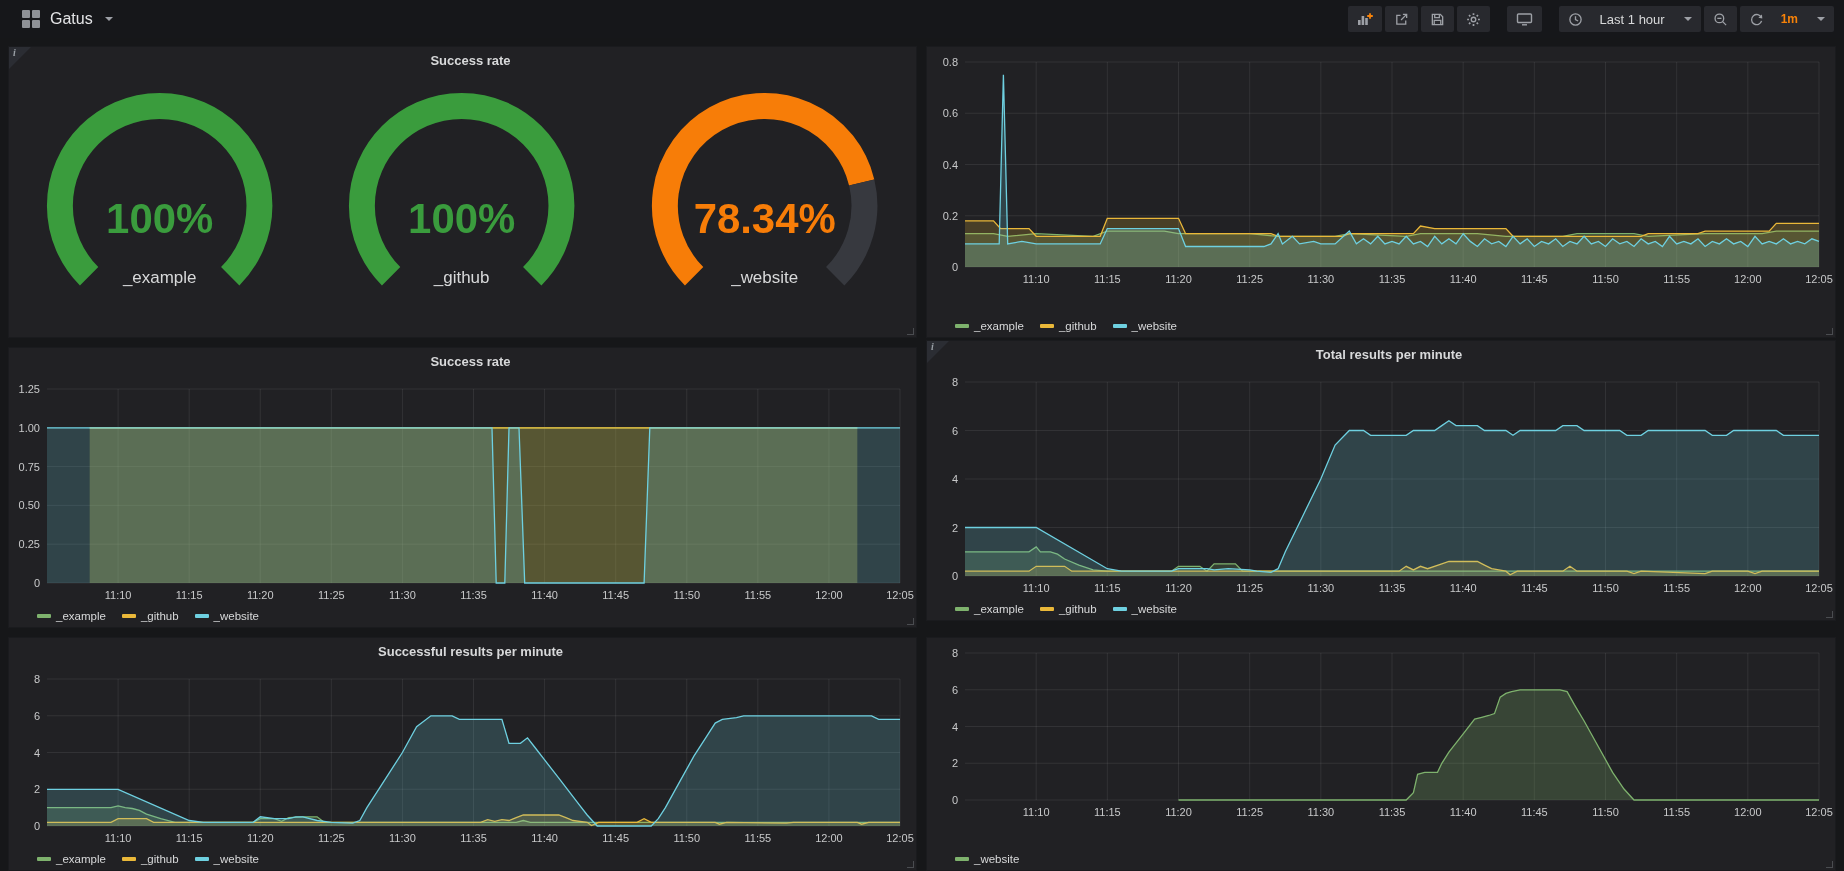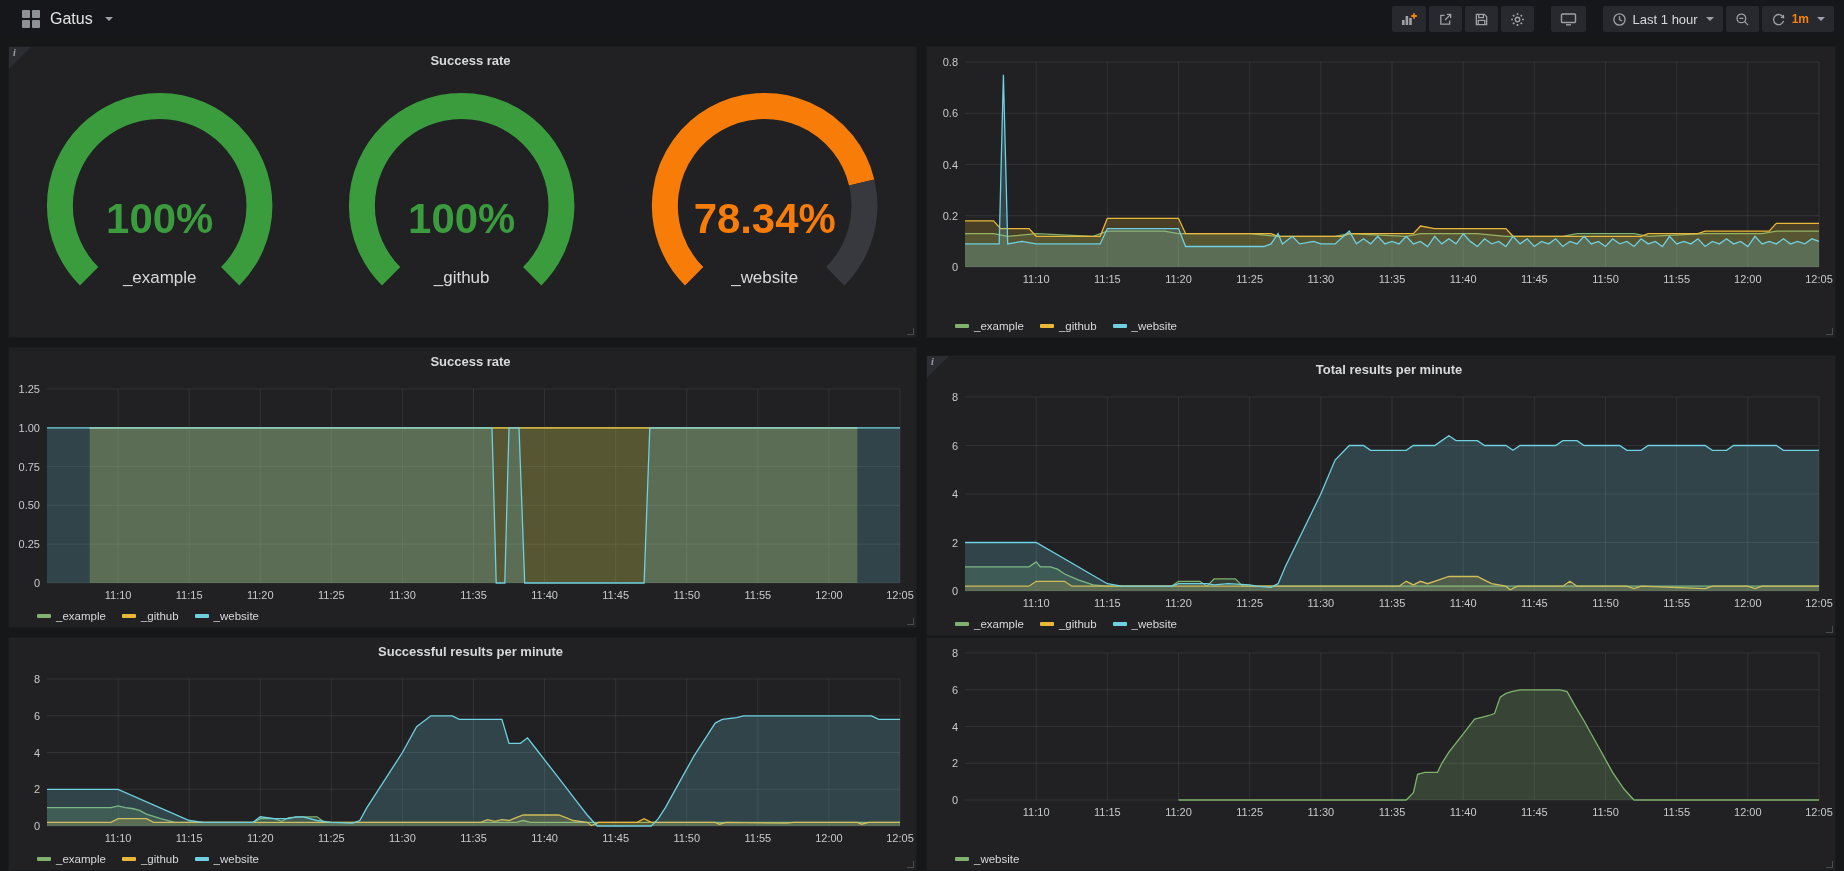--- a/index.html
+++ b/index.html
@@ -11,34 +11,34 @@
             padding:8px 10px; background:#16171a; }
   .nav-left { display:flex; align-items:center; gap:10px; padding-left:12px; }
   .grid-icon { display:grid; grid-template-columns:8px 8px; grid-template-rows:8px 8px;
                gap:2px; cursor:pointer; }
   .grid-icon span { background:#8e9196; border-radius:1px; }
   .dash-title { color:#e3e4e6; font-size:16px; cursor:pointer; }
   .caret { width:0; height:0; border-left:4px solid transparent; border-right:4px solid transparent;
            border-top:4px solid #9da0a6; display:inline-block; margin-left:2px; }
   .nav-right { display:flex; align-items:center; }
   .nav-btn { height:26px; background:#28292e; border:none; border-radius:2px;
-             display:flex; align-items:center; gap:6px; padding:0 9px; margin-left:3px;
+             display:flex; align-items:center; gap:17px; padding:0 9px; margin-left:3px;
              color:#d8d9da; font-size:13px; cursor:pointer; }
   .nav-btn svg { display:block; }
   .nav-gap { width:14px; }
   .interval-label { color:#f78208; font-size:12px; font-weight:bold; }
   .icon-stroke { stroke:#9da0a6; fill:none; stroke-width:1.4; }
   .icon-fill { fill:#9da0a6; }
   
   .panel { position:absolute; background:#212124; border:1px solid #1a1b1e;
            display:flex; flex-direction:column; }
   .p-gauges { left:8px;   top:46px;  width:909px; height:292px; }
   .p-0      { left:926px; top:46px;  width:910px; height:292px; }
   .p-1      { left:8px;   top:347px; width:909px; height:281px; }
-  .p-2      { left:926px; top:355px; width:910px; height:281px; }
+  .p-2      { left:926px; top:340px; width:910px; height:281px; }
   .p-3      { left:8px;   top:637px; width:909px; height:234px; }
   .p-4      { left:926px; top:637px; width:910px; height:234px; }
   .panel-header { height:26px; flex:0 0 26px; display:flex; align-items:center; justify-content:center;margin-left:16px; }
   .panel-title { color:#d8d9da; font-size:13px; font-weight:bold; cursor:pointer; }
   .info-corner { position:absolute; left:0; top:0; width:0; height:0;
                  border-top:22px solid #2b2d33; border-right:22px solid transparent; }
   .info-corner::after { content:"i"; position:absolute; left:4px; top:-22px;
                         color:#9aa0a6; font:italic bold 10px "Liberation Serif", serif; }
   .resize-corner { position:absolute; right:2px; bottom:2px; width:7px; height:7px;
                    border-right:1px solid #4a4c50; border-bottom:1px solid #4a4c50; }

